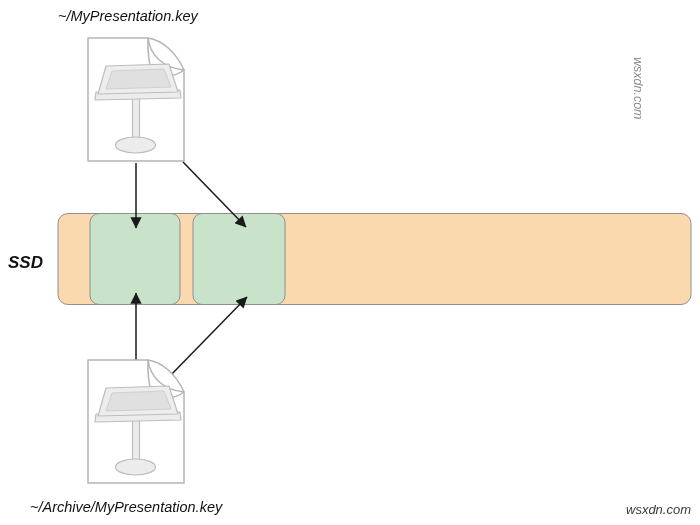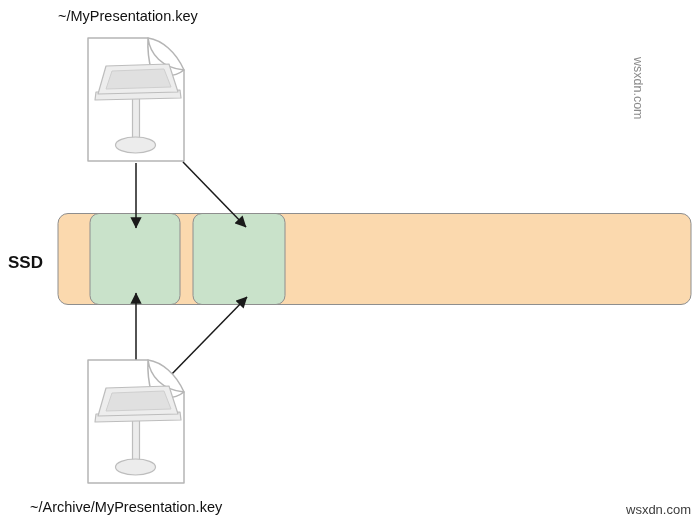--- a/index.html
+++ b/index.html
@@ -7,20 +7,21 @@
     padding: 0;
     background: #ffffff;
     font-family: "Liberation Sans", sans-serif;
   }
   .stage {
     position: relative;
     width: 700px;
     height: 525px;
     background: #ffffff;
     overflow: hidden;
+    font-style: italic;
   }
   svg { display: block; }
   .path-label {
     font-family: "Liberation Sans", sans-serif;
     font-size: 14.5px;
     fill: #111111;
   }
   .ssd-label {
     font-family: "Liberation Sans", sans-serif;
     font-size: 17px;

